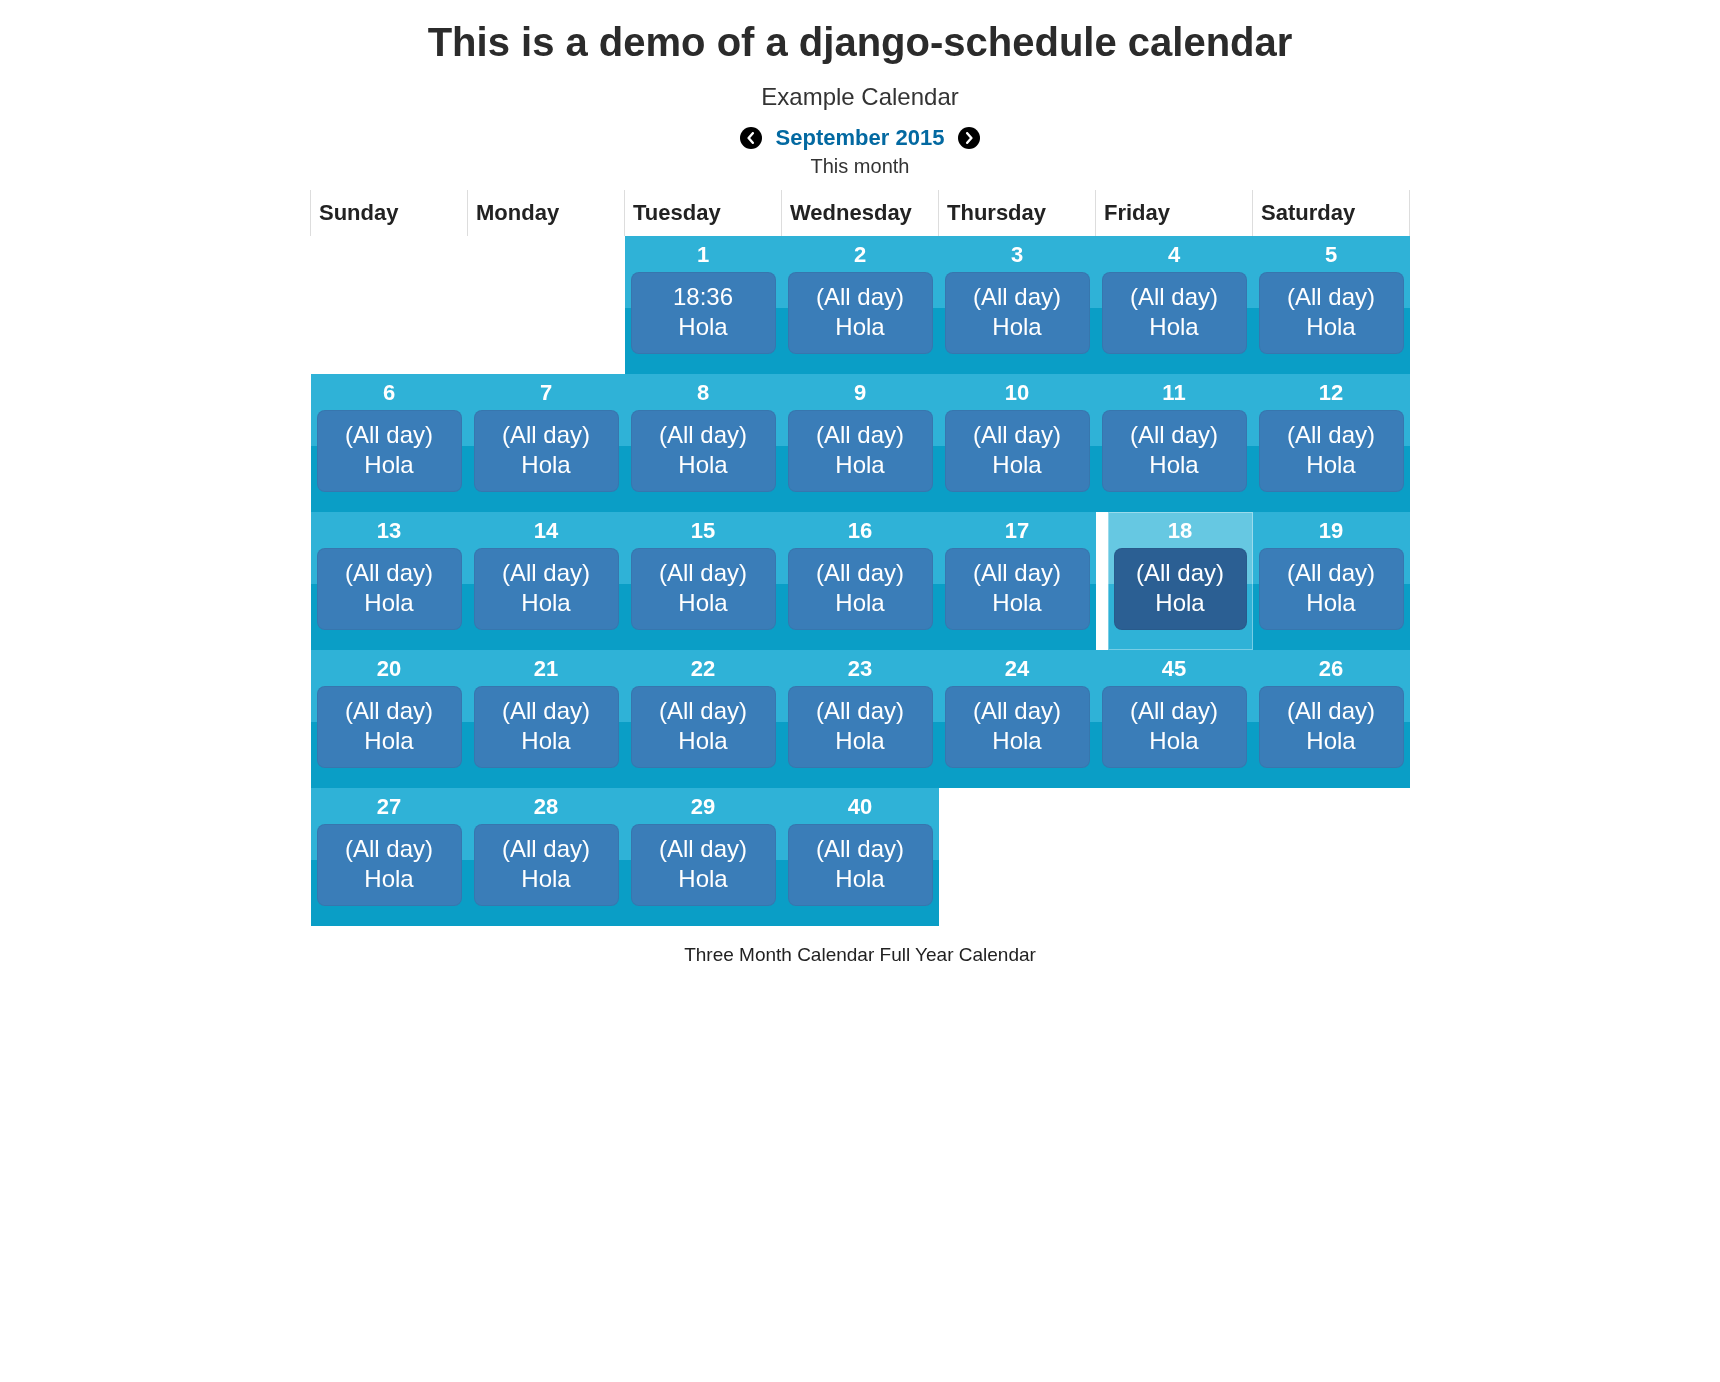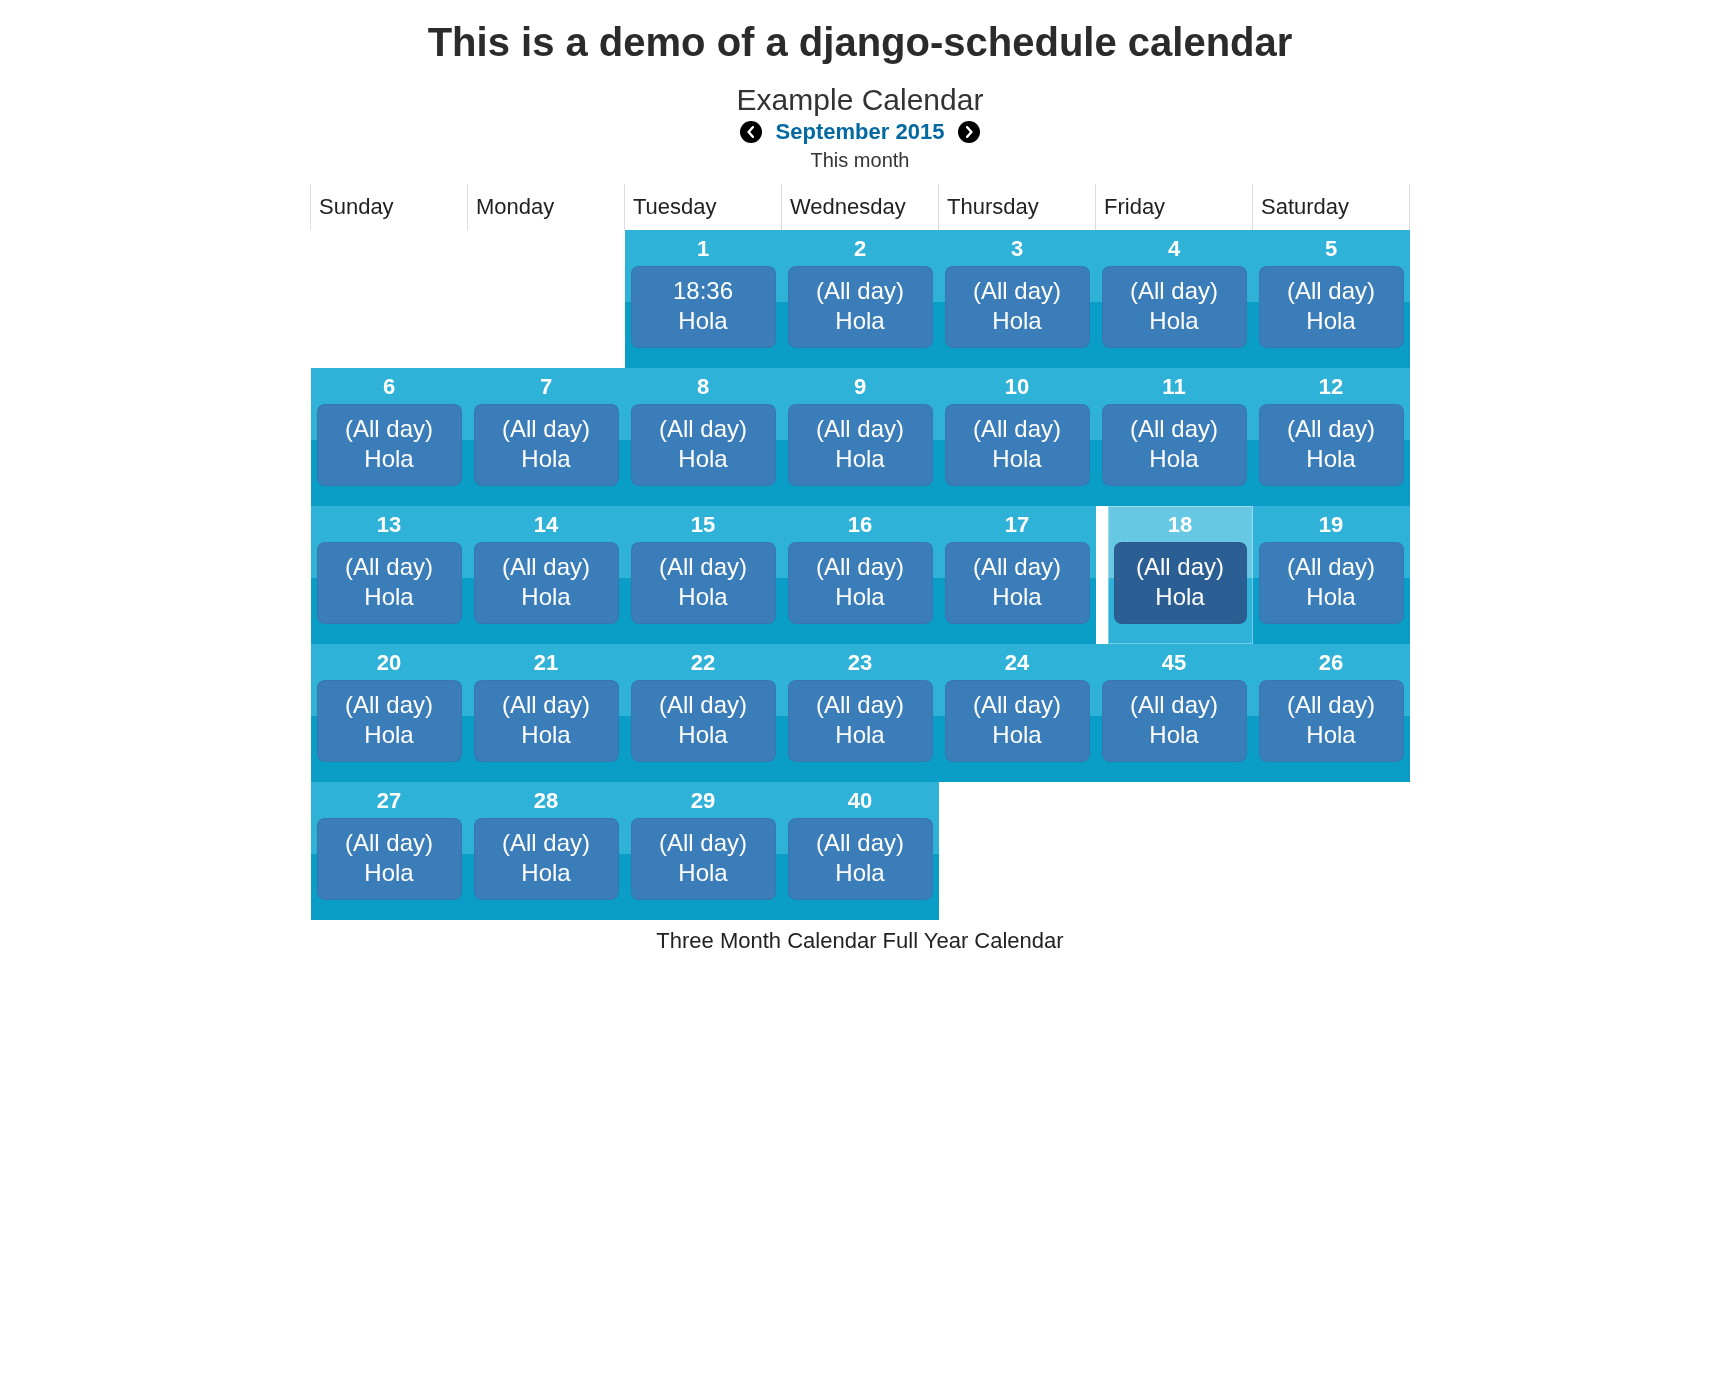--- a/index.html
+++ b/index.html
@@ -19,23 +19,23 @@
       font-size: 40px;
       font-weight: 700;
       color: #2b2b2b;
       margin-bottom: 18px;
     }
     .calendar-header {
       text-align: center;
       margin-bottom: 12px;
     }
     .calendar-name {
-      font-size: 30px;
+      font-size: 24px;
       color: #333;
-      margin-bottom: 2px;
+      margin-bottom: 14px;
     }
     .month-nav {
       display: flex;
       justify-content: center;
       align-items: center;
       gap: 14px;
       margin-bottom: 4px;
     }
     .nav-arrow {
       width: 22px;
@@ -63,21 +63,21 @@
     }
     table.calendar {
       width: 100%;
       border-collapse: collapse;
       table-layout: fixed;
       margin-top: 8px;
     }
     table.calendar th {
       text-align: left;
       font-size: 22px;
-      font-weight: 400;
+      font-weight: 700;
       color: #222;
       padding: 10px 8px;
       border-left: 1px solid #ddd;
       border-right: 1px solid #ddd;
       background: #fff;
     }
     table.calendar td {
       vertical-align: top;
       height: 138px;
       padding: 0;
@@ -114,23 +114,23 @@
       padding: 10px 6px 12px 6px;
       text-align: center;
       box-shadow: 0 0 0 1px rgba(0,0,0,0.05) inset;
       cursor: pointer;
     }
     .event.today { background: #2b5f93; }
     .event-time { font-size: 24px; line-height: 1.25; }
     .event-title { font-size: 24px; line-height: 1.25; }
     .footer-links {
       text-align: center;
-      font-size: 22px;
+      font-size: 19px;
       color: #222;
-      margin-top: 8px;
+      margin-top: 18px;
       padding-bottom: 20px;
     }
     .footer-links span { cursor: pointer; }
   </style>
 </head>
 <body>
 
 <div class="container">
   <h1 class="page-title">This is a demo of a django-schedule calendar</h1>
 

